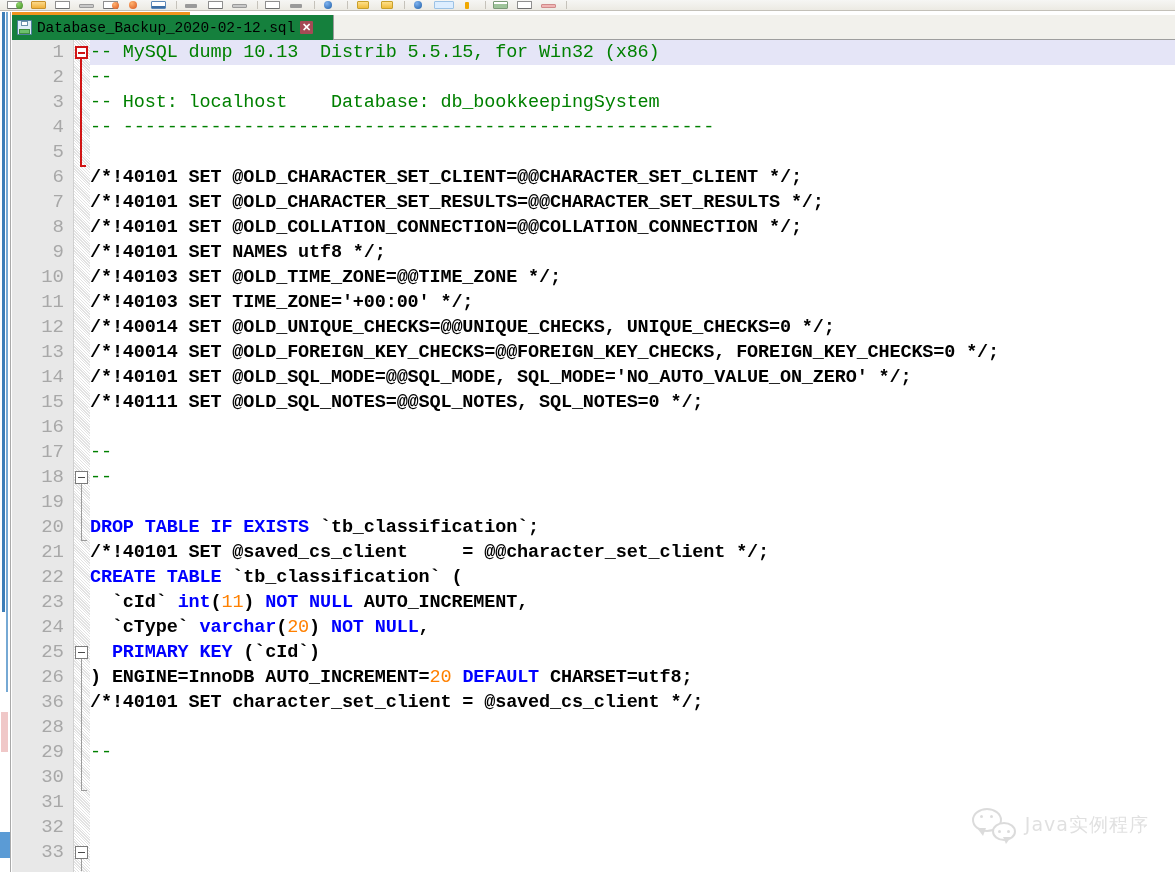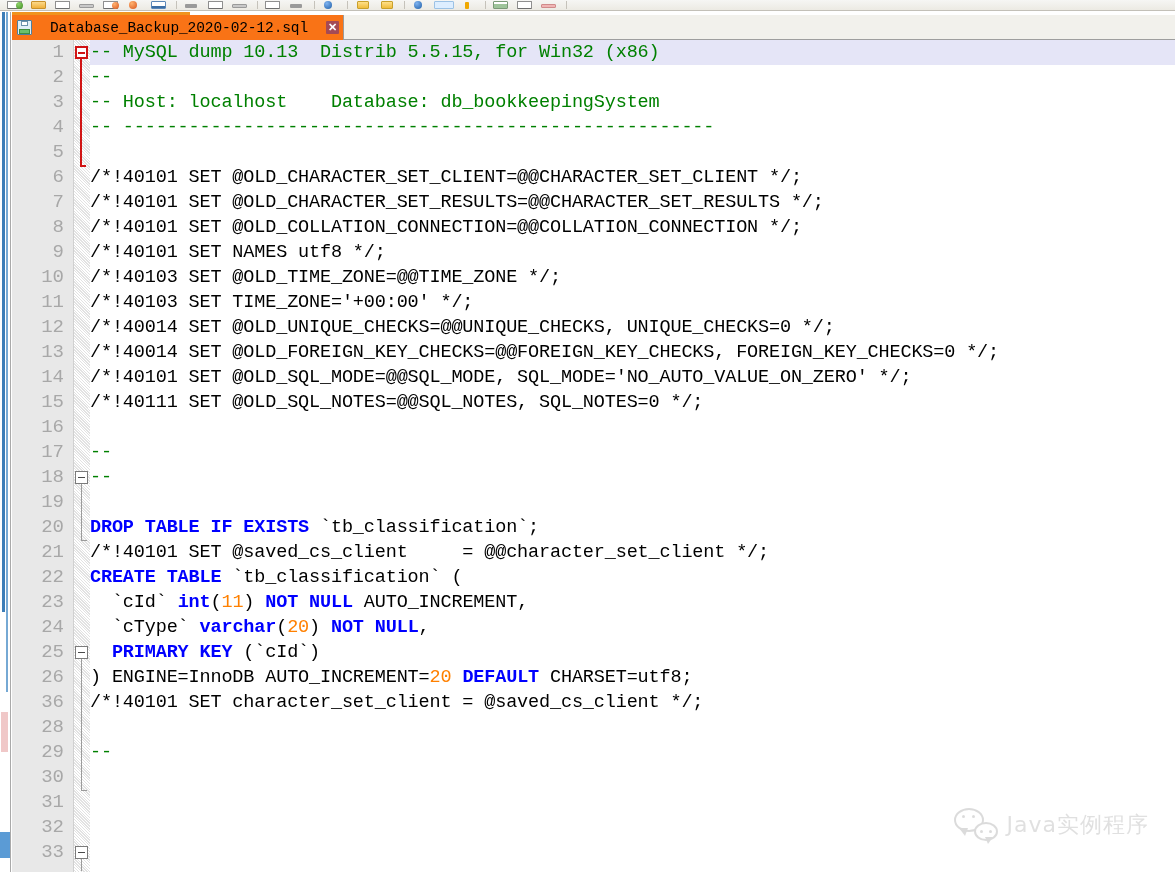--- a/index.html
+++ b/index.html
@@ -148,24 +148,24 @@
     left: 12px; top: 15px;
     width: 1163px; height: 25px;
     background: #f2f1ec;
     border-bottom: 1px solid #9e9e9e;
     display: flex;
     align-items: stretch;
   }
   .tab {
     display: flex;
     align-items: center;
-    gap: 18px;
+    gap: 5px;
     height: 25px;
-    padding: 0 4px 0 5px;
-    background: #f97316;
+    padding: 0 20px 0 5px;
+    background: #15803d;
     border-right: 1px solid #9b9b9b;
     position: relative;
     flex: 0 0 auto;
   }
   .tab-icon {
     width: 15px; height: 15px;
     position: relative;
     flex: 0 0 auto;
   }
   .tab-icon .floppy-body {
@@ -255,21 +255,21 @@
     color: #000000;
     letter-spacing: -0.15px;
   }
   .code-line.current {
     background: #e5e5f7;
   }
 
   .c-comment  { color: #008000; }
   .c-kw       { color: #0000ff; font-weight: bold; }
   .c-num      { color: #ff8000; }
-  .c-plain    { color: #000000; }
+  .c-plain    { color: #000000; font-weight: bold; }
 
   
   .fold-box {
     position: absolute;
     width: 13px; height: 13px;
     border: 1px solid #7b7b7b;
     background: #ffffff;
     left: 1px;
   }
   .fold-box.red { border-color: #d01414; border-width: 2px; }
@@ -350,21 +350,21 @@
     width: 3px; height: 3px;
     border-radius: 50%;
     background: #8c8c8c;
   }
   .wechat-icon .d1 { left: 8px;  top: 7px; }
   .wechat-icon .d2 { left: 18px; top: 7px; }
   .wechat-icon .d3 { right: 15px; bottom: 9px; }
   .wechat-icon .d4 { right: 6px;  bottom: 9px; }
   .wm-text {
     font-family: "DejaVu Sans", sans-serif;
-    font-size: 22px;
+    font-size: 19px;
     color: #9a9a9a;
     letter-spacing: 1px;
     white-space: nowrap;
   }
 
   
   .bl-tick {
     position: absolute;
     left: 0; bottom: 14px;
     width: 10px; height: 26px;

